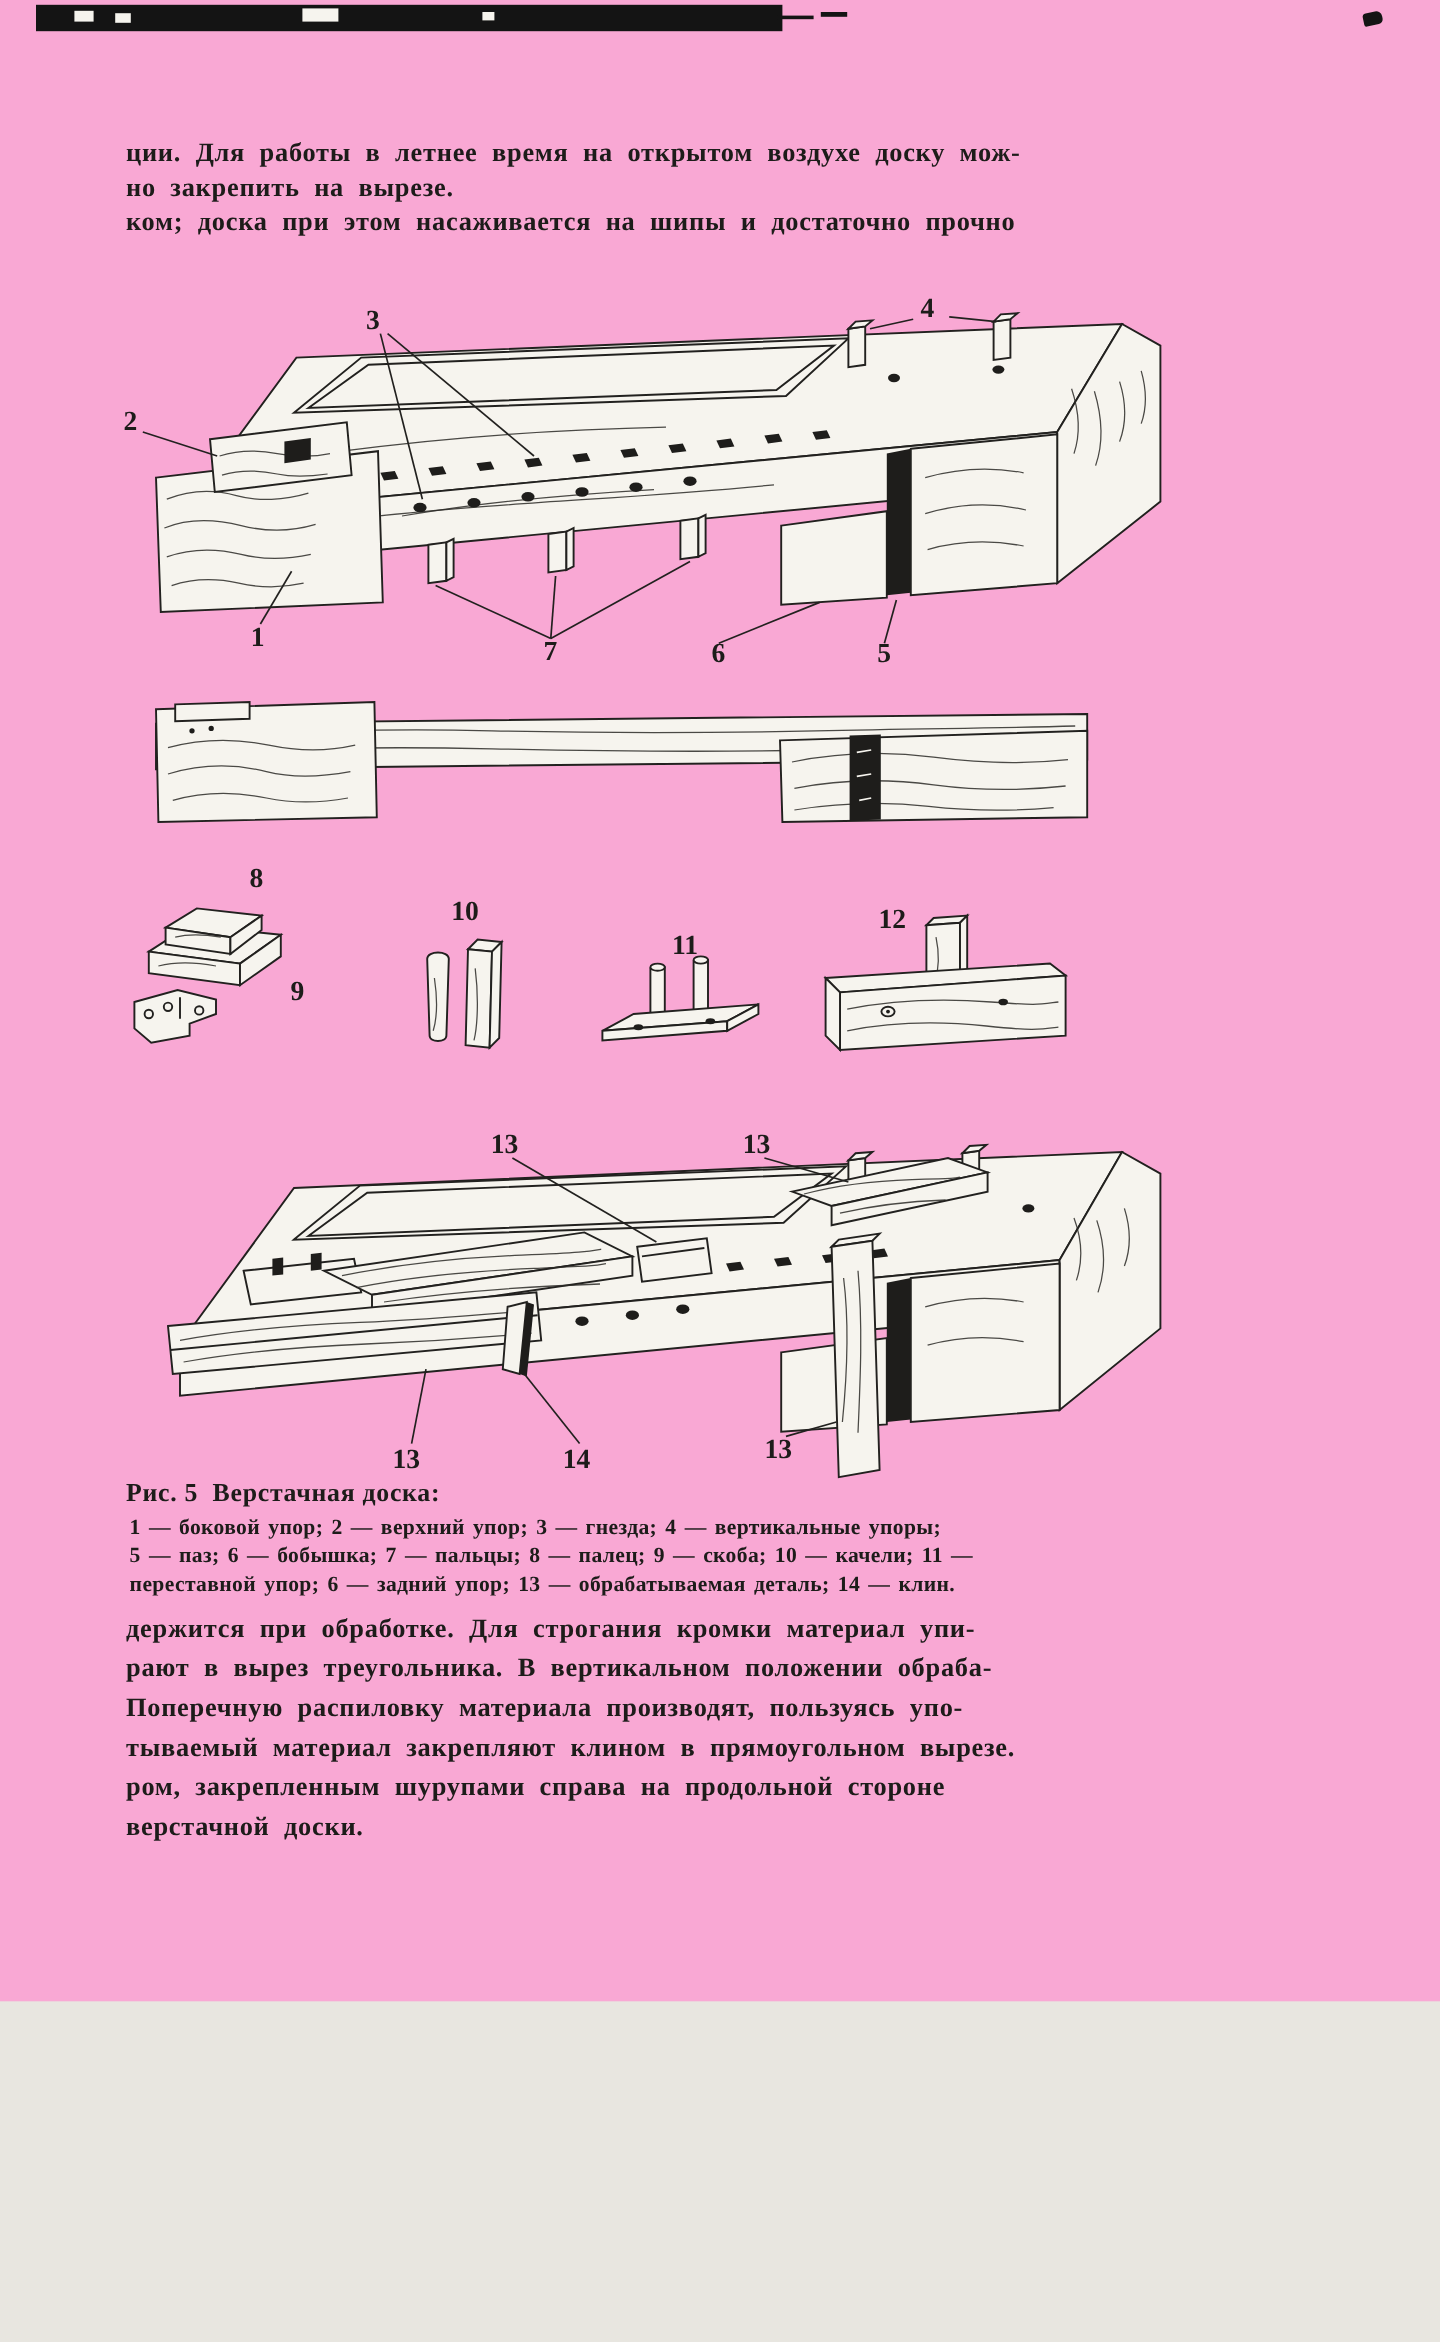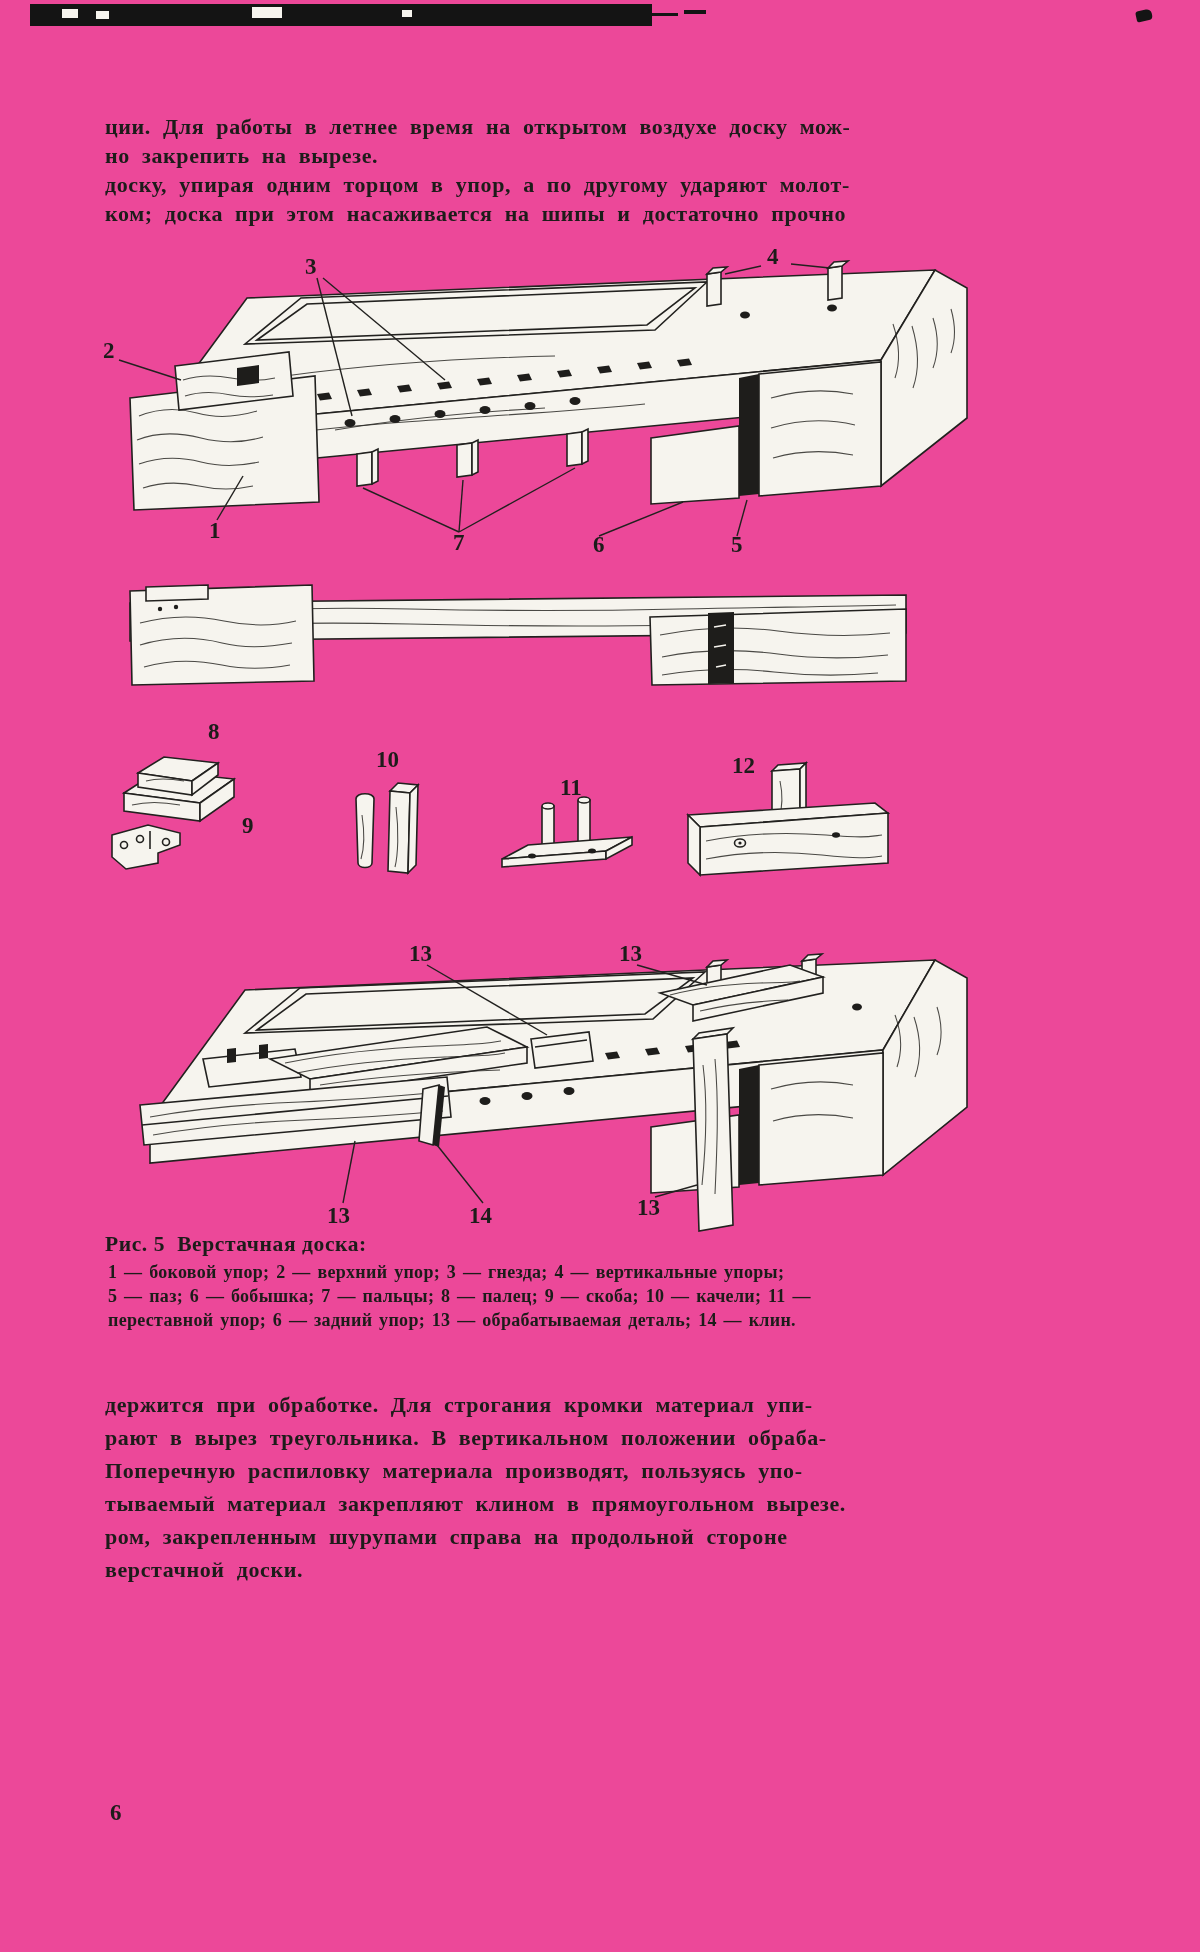--- a/index.html
+++ b/index.html
@@ -1,35 +1,35 @@
 <!DOCTYPE html>
 <html><head>
 <meta charset="utf-8">
 <style>
   html,body{margin:0;padding:0;background:#e8e6e0;}
   .page{
-    position:relative; width:1200px; height:1952px;
-    background:#ec4899; overflow:hidden;
+    position:relative; width:1200px; height:1668px;
+    background:#f9a8d4; overflow:hidden;
     font-family:"Liberation Serif", serif; color:#1d1c1a;
   }
   
   .scan-bar{position:absolute; left:30px; top:4px; width:622px; height:22px; background:#141414;}
   .scan-bar .notch{position:absolute; background:#f6f4ee;}
   .notch.n1{left:32px; top:5px; width:16px; height:9px;}
   .notch.n2{left:66px; top:7px; width:13px; height:8px;}
   .notch.n3{left:222px; top:3px; width:30px; height:11px;}
   .notch.n4{left:372px; top:6px; width:10px; height:7px;}
   .scan-dash1{position:absolute; left:648px; top:13px; width:30px; height:3px; background:#141414;}
   .scan-dash2{position:absolute; left:684px; top:10px; width:22px; height:4px; background:#141414;}
   .scan-blob{position:absolute; left:1136px; top:10px; width:16px; height:11px; background:#141414; border-radius:3px 5px 4px 2px; transform:rotate(-12deg);}
   
   .body-text{position:absolute; left:105px; width:820px;}
   .body-text .line{white-space:nowrap; font-weight:bold; font-size:22px; line-height:29px; letter-spacing:0.6px; word-spacing:6px;}
   .body-text.top{top:112px;}
-  .body-text.bottom{top:1340px;margin-top:48px;}
+  .body-text.bottom{top:1340px;}
   .body-text.bottom .line{line-height:33px;}
   .line.indent{text-indent:42px;}
   .caption{position:absolute; left:105px; top:1232px; width:810px; text-align:left; font-weight:bold; font-size:21.5px; letter-spacing:0.6px;}
   .legend{position:absolute; left:108px; top:1260px; width:800px;}
   .legend .line{white-space:nowrap; font-weight:bold; font-size:18px; line-height:24px; letter-spacing:0.3px; word-spacing:2px;}
   .page-number{position:absolute; left:110px; top:1800px; font-weight:bold; font-size:23px;}
   
   svg.fig{position:absolute;}
   .fig-a{left:95px; top:248px;}
   .fig-b{left:128px; top:583px;}
@@ -54,21 +54,20 @@
     <span class="notch n3"></span>
     <span class="notch n4"></span>
   </div>
   <div class="scan-dash1"></div>
   <div class="scan-dash2"></div>
   <div class="scan-blob"></div>
 
   <div class="body-text top">
     <div class="line">ции. Для работы в летнее время на открытом воздухе доску мож-</div>
     <div class="line">но закрепить на вырезе.</div>
-    <div class="line">доску, упирая одним торцом в упор, а по другому ударяют молот-</div>
     <div class="line">ком; доска при этом насаживается на шипы и достаточно прочно</div>
   </div>
 
   <svg class="fig fig-a" width="1010" height="315" viewBox="0 0 1010 315">
     <g>
 
       <polygon class="ol" points="55,182 152,50 840,22 786,112"></polygon>
 
       <polygon class="ol" points="55,182 786,112 786,156 55,226"></polygon>
 

